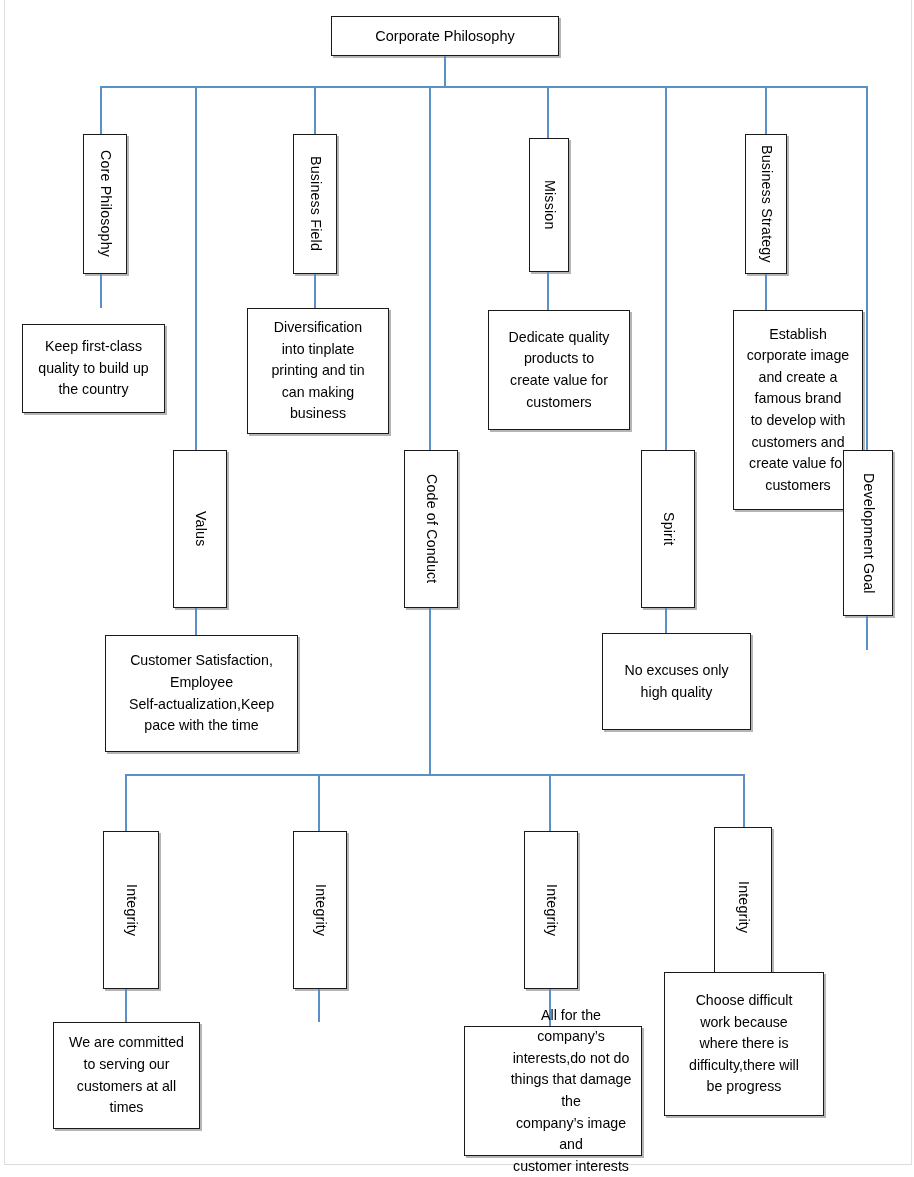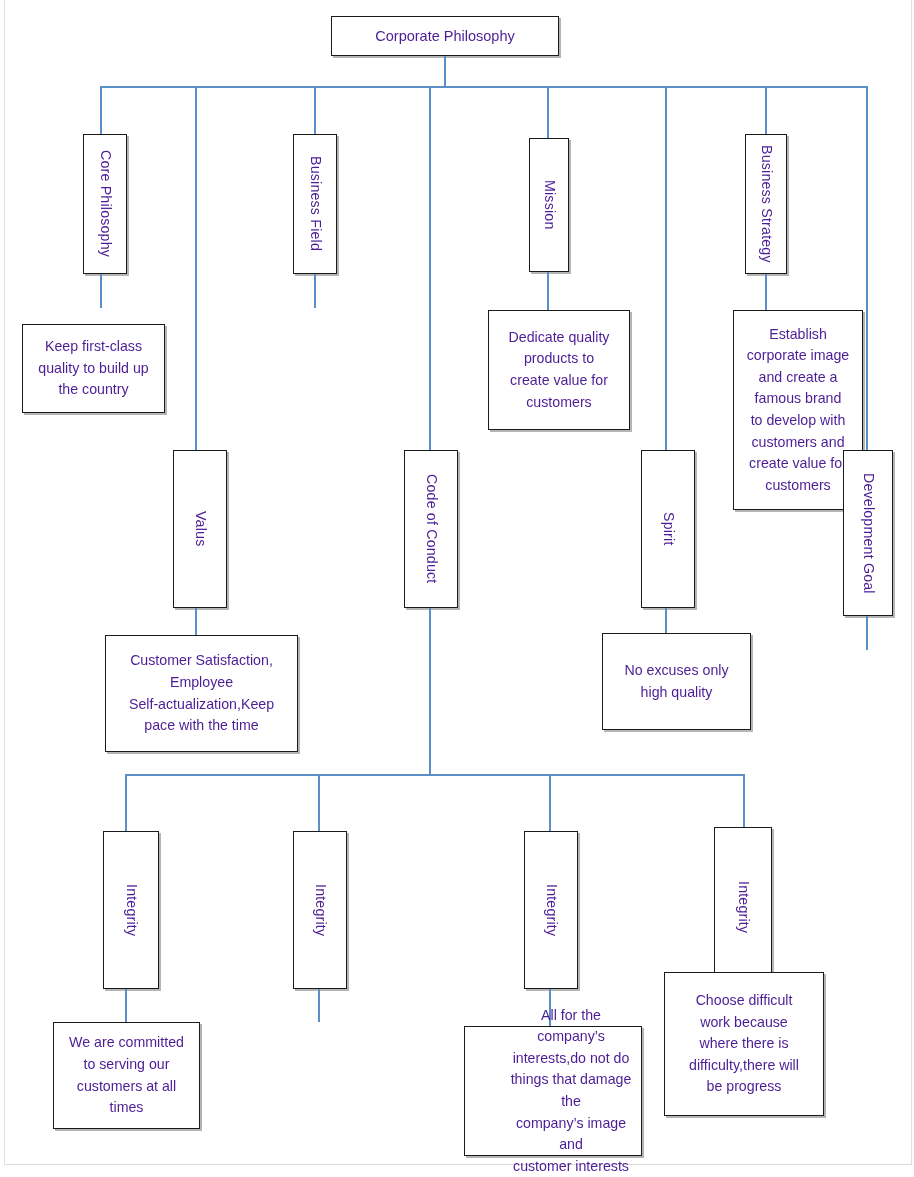--- a/index.html
+++ b/index.html
@@ -32,21 +32,21 @@
   
   .node {
     position: absolute;
     box-sizing: border-box;
     background: #ffffff;
     border: 1.6px solid #1a1a1a;
     box-shadow: 2px 2px 0 0 rgba(120,120,120,0.55);
     display: flex;
     align-items: center;
     justify-content: center;
-    color: #4c1d95;
+    color: #000000;
   }
   .node .txt {
     display: block;
     text-align: center;
     line-height: 1.52;
     white-space: pre-line;
   }
 
   
   .root {
@@ -118,20 +118,27 @@
 
     <div class="vline" style="left:95px; top:274px; height:34px;"></div>
     <div class="vline" style="left:309px; top:274px; height:34px;"></div>
     <div class="vline" style="left:542px; top:272px; height:38px;"></div>
     <div class="vline" style="left:760px; top:274px; height:36px;"></div>
 
     <div class="node leaf" style="left:17px; top:308px; width:143px; height:89px;margin-top:16px;">
       <span class="txt">Keep first-class
 quality to build up
 the country</span>
+    </div>
+    <div class="node leaf" style="left:242px; top:308px; width:142px; height:126px;">
+      <span class="txt">Diversification
+into tinplate
+printing and tin
+can making
+business</span>
     </div>
     <div class="node leaf" style="left:483px; top:310px; width:142px; height:120px;">
       <span class="txt">Dedicate quality
 products to
 create value for
 customers</span>
     </div>
     <div class="node leaf" style="left:728px; top:310px; width:130px; height:200px;">
       <span class="txt">Establish
 corporate image

